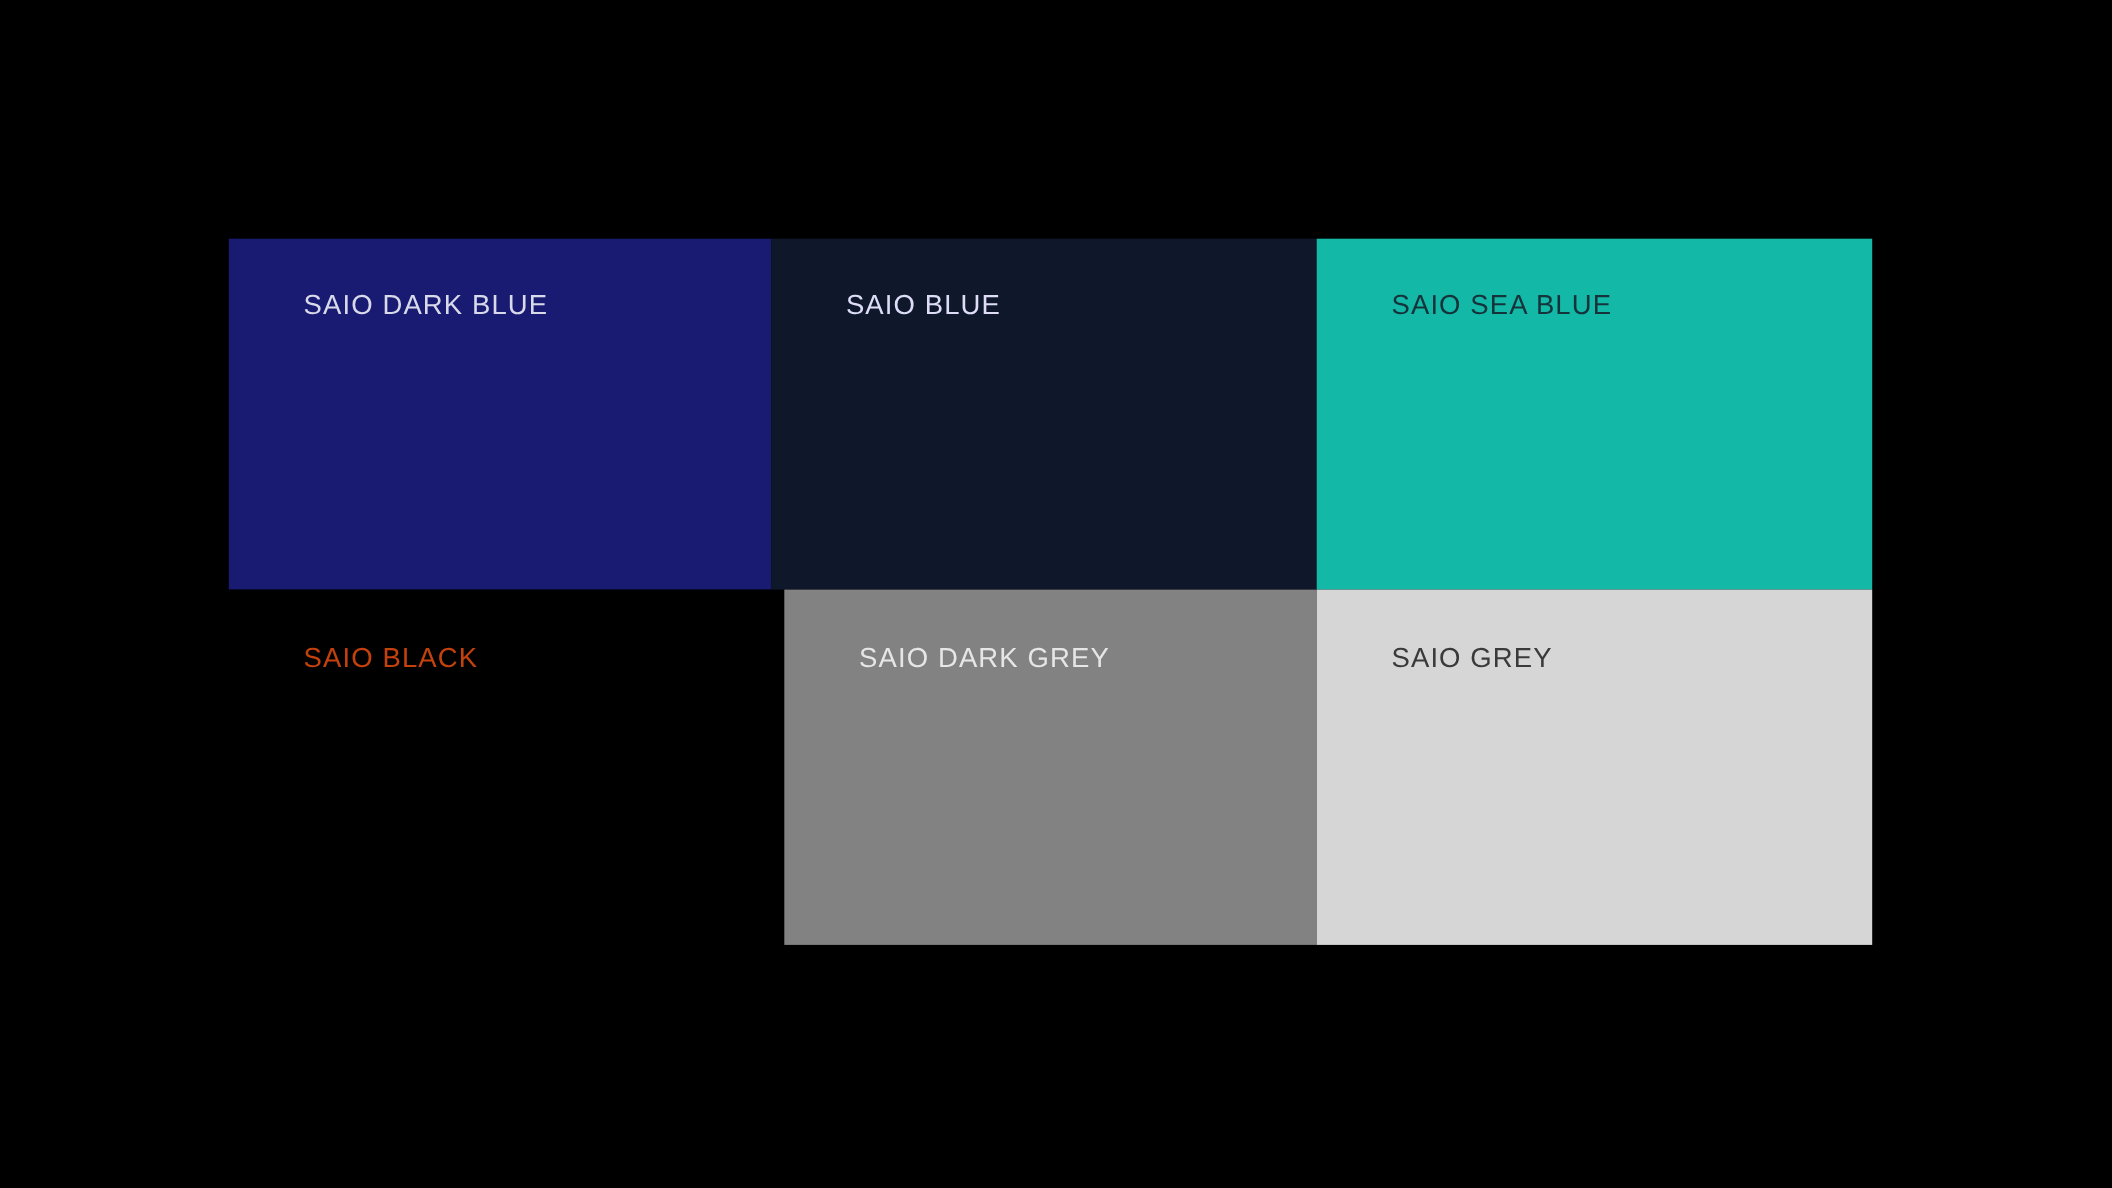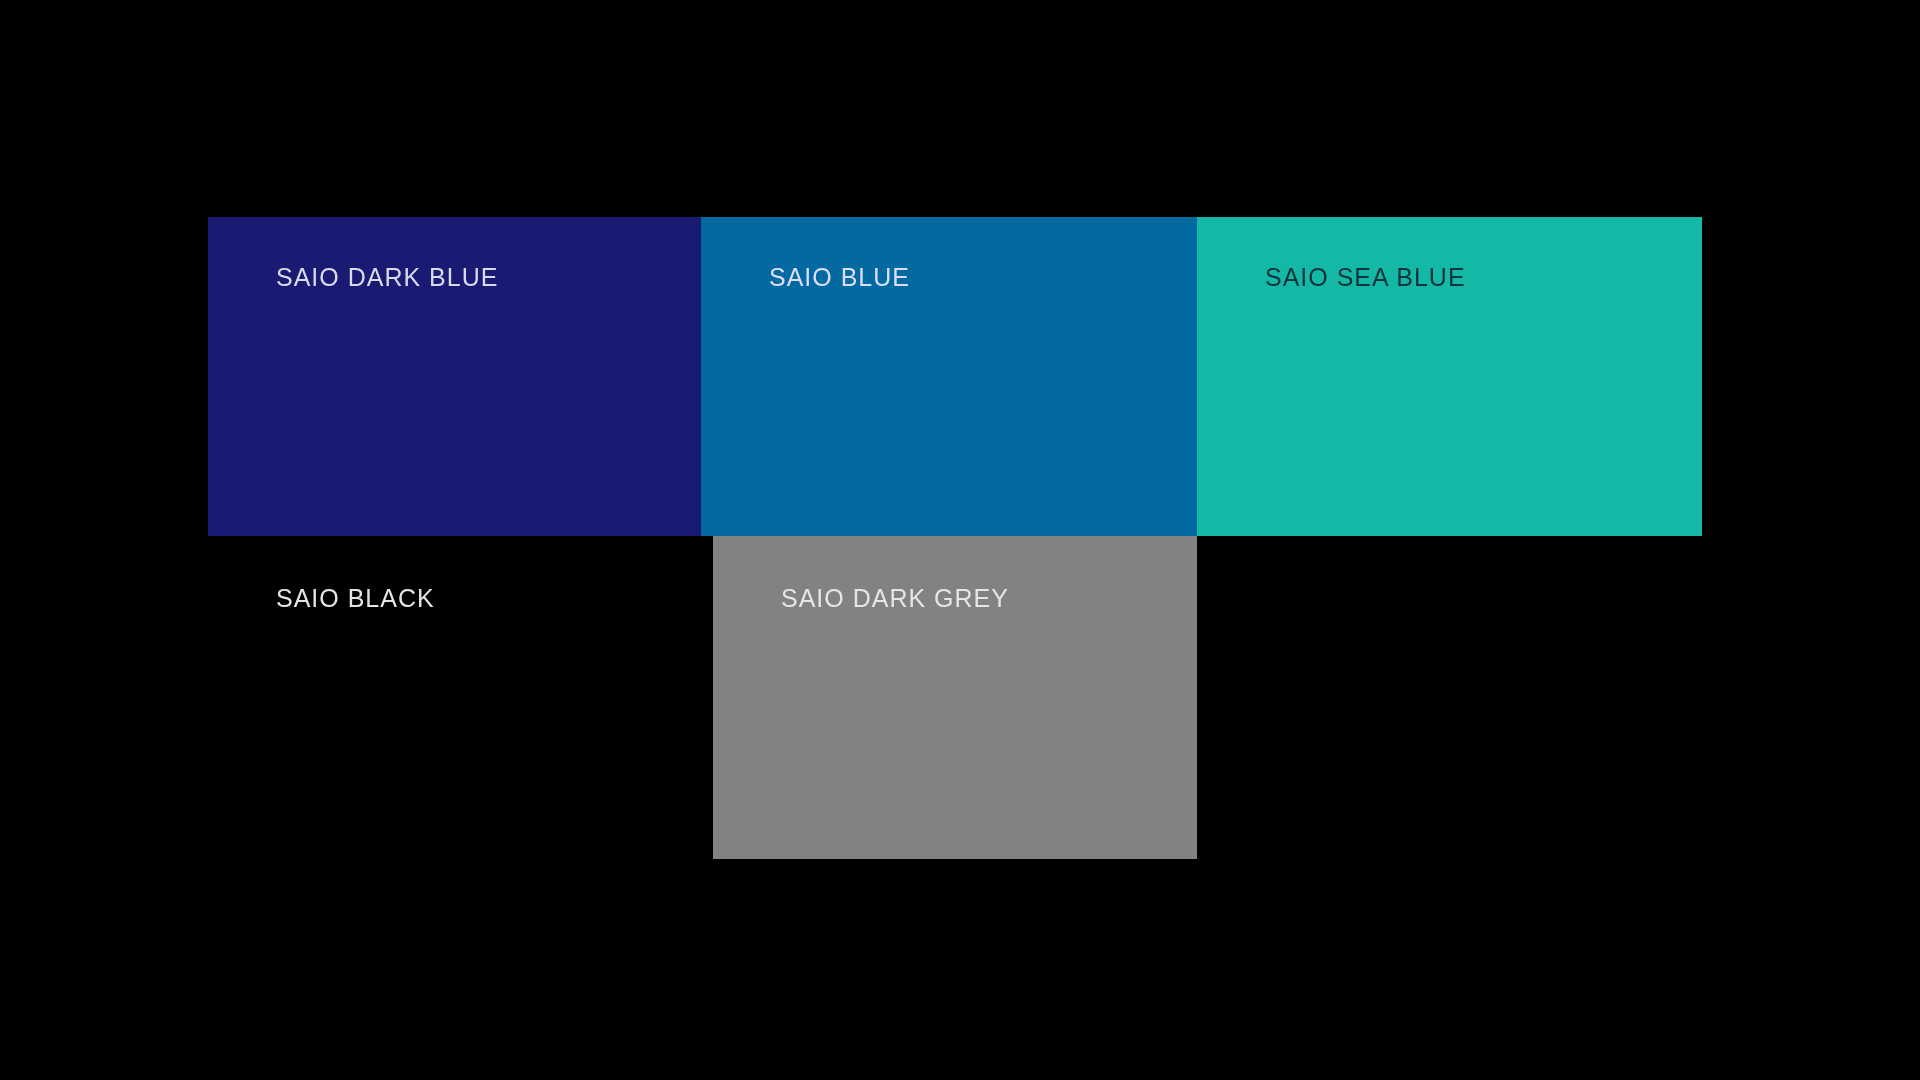--- a/index.html
+++ b/index.html
@@ -63,31 +63,34 @@
 <body style="background-color: rgb(0, 0, 0);">
 
 <div class="stage" style="background-color: rgb(0, 0, 0);">
 
   <div class="palette-grid">
 
     <div class="swatch row-1" style="background-color: rgb(25, 26, 114);">
       <span class="swatch-label" style="color: rgb(216, 218, 234);">SAIO DARK BLUE</span>
     </div>
 
-    <div class="swatch row-1" style="background-color: #0369a1;">
+    <div class="swatch row-1" style="background-color: #0f172a;">
       <span class="swatch-label" style="color: rgb(221, 221, 248);">SAIO BLUE</span>
     </div>
 
     <div class="swatch row-1" style="background-color: #14b8a6;">
       <span class="swatch-label" style="color: rgb(21, 51, 58);">SAIO SEA BLUE</span>
     </div>
 
     <div class="swatch row-2" style="background-color: rgb(0, 0, 0);">
-      <span class="swatch-label" style="color: #e5e5e5;">SAIO BLACK</span>
+      <span class="swatch-label" style="color: #c2410c;">SAIO BLACK</span>
     </div>
 
     <div class="swatch row-2" style="background-color: rgb(130, 130, 130); margin-left: 12px;">
       <span class="swatch-label" style="color: rgb(230, 230, 230);">SAIO DARK GREY</span>
     </div>
 
+    <div class="swatch row-2" style="background-color: rgb(214, 214, 214);">
+      <span class="swatch-label" style="color: rgb(58, 58, 58);">SAIO GREY</span>
+    </div>
 
   </div>
 </div>
 
 </body></html>

